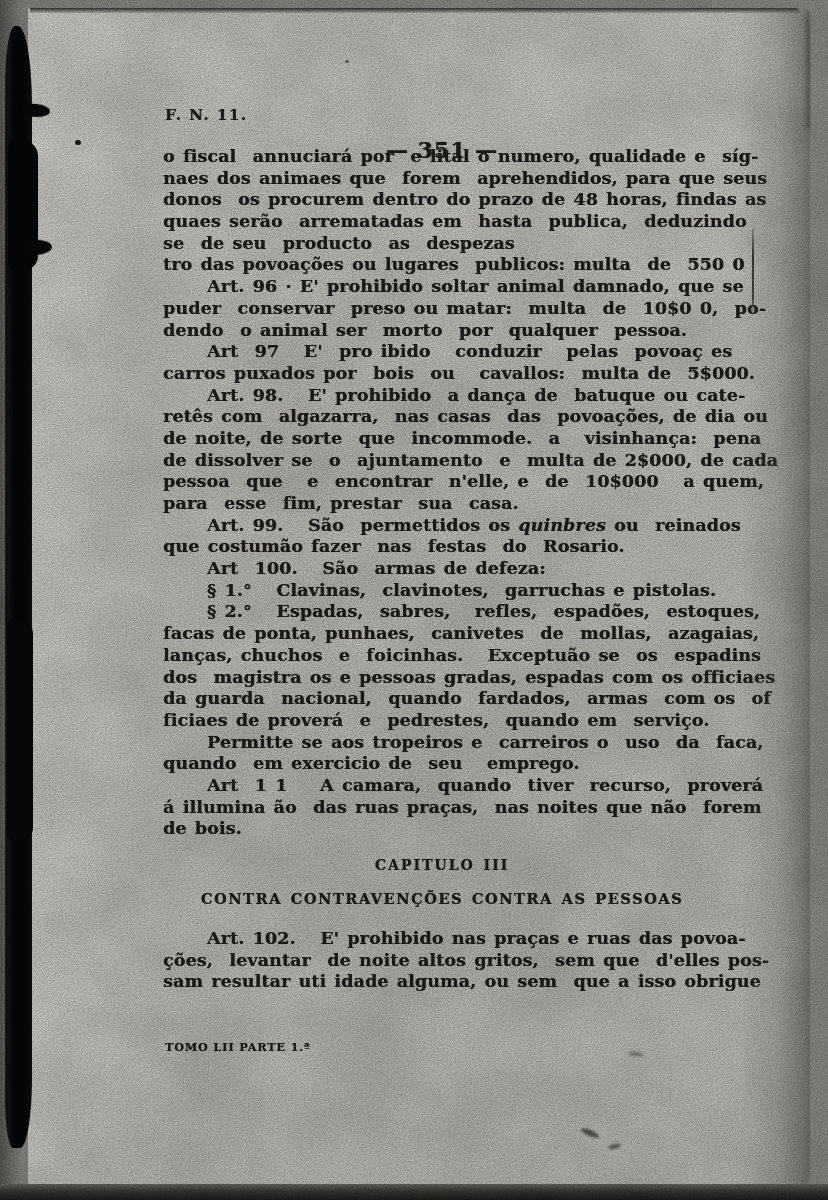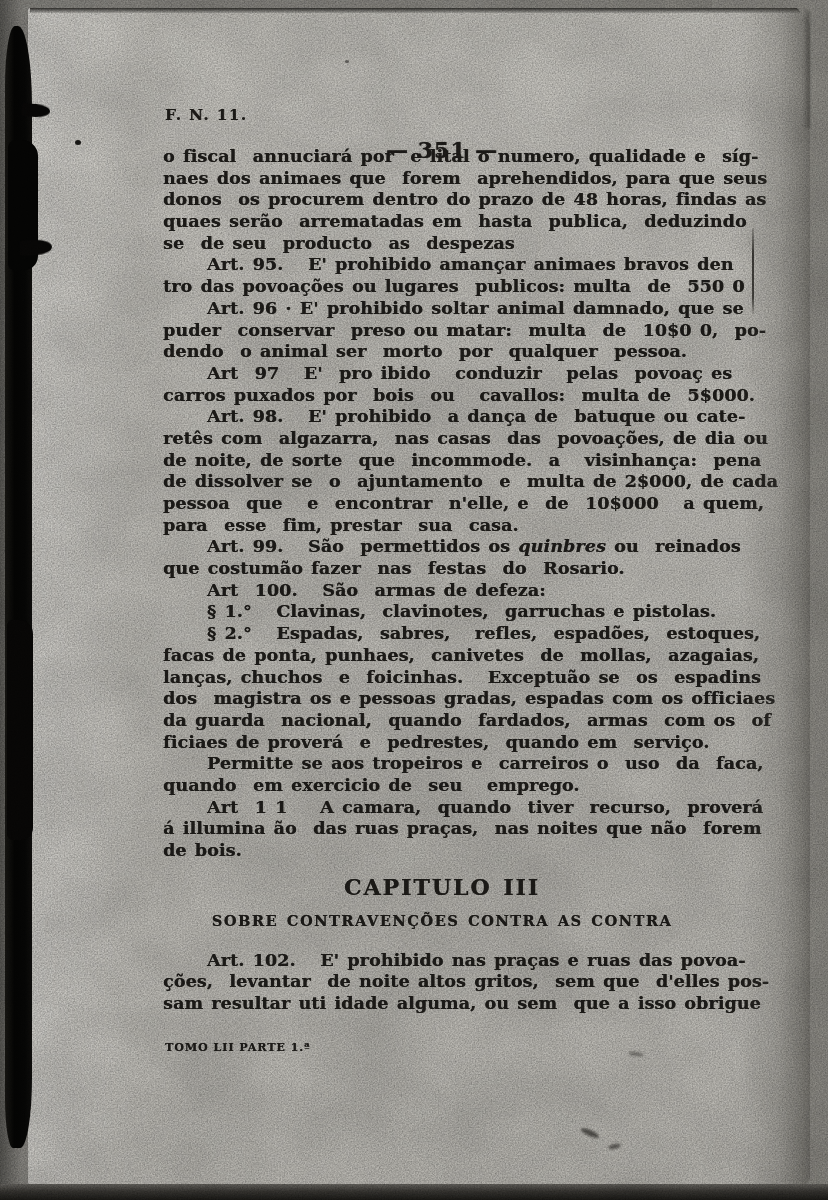--- a/index.html
+++ b/index.html
@@ -60,21 +60,21 @@
     text-shadow:0.4px 0.4px 0.6px rgba(30,28,24,0.8);}
   .pagenum{position:absolute;left:0;right:0;top:4px;text-align:center;font-size:22px;font-weight:700;
     letter-spacing:1px;text-shadow:0.4px 0.4px 0.7px rgba(30,28,24,0.8);margin-top:35px;}
   .textbody{position:absolute;left:135px;top:138px;width:558px;
     font-size:17.5px;font-weight:700;word-spacing:2px;letter-spacing:0.1px;
     text-shadow:0.35px 0.35px 0.6px rgba(32,30,26,0.85);
     filter:blur(0.2px);}
   .tline{height:21.7px;line-height:21.7px;white-space:pre;}
   .ind{padding-left:44px;}
   .t1{height:30px;line-height:30px;margin-top:10px;text-align:center;
-    font-size:22px;letter-spacing:2px;white-space:normal;}
+    font-size:14px;letter-spacing:2px;white-space:normal;}
   .t2{height:22px;line-height:22px;margin-top:8px;text-align:center;
     font-size:14.5px;letter-spacing:1.6px;white-space:normal;}
   .g{margin-top:18px;}
   .pg-footer{position:absolute;left:137px;top:1033px;font-size:11px;font-weight:700;
     letter-spacing:1px;text-shadow:0.4px 0.4px 0.6px rgba(30,28,24,0.8);}
   .grain{position:absolute;left:0;top:0;pointer-events:none;}
 </style>
 </head>
 <body>
 
@@ -89,21 +89,20 @@
       <span class="folio">F. N. 11.</span>
       <span class="pagenum">— 351 —</span>
     </div>
 
     <div class="textbody ink">
         <div class="tline">o fiscal  annuciará por  e lital o numero, qualidade e  síg-</div>
         <div class="tline">naes dos animaes que  forem  aprehendidos, para que seus</div>
         <div class="tline">donos  os procurem dentro do prazo de 48 horas, findas as</div>
         <div class="tline">quaes serão  arrematadas em  hasta  publica,  deduzindo</div>
         <div class="tline">se  de seu  producto  as  despezas</div>
-        <div class="tline ind">Art. 95.   E' prohibido amançar animaes bravos den</div>
         <div class="tline">tro das povoações ou lugares  publicos: multa  de  550 0</div>
         <div class="tline ind">Art. 96 · E' prohibido soltar animal damnado, que se</div>
         <div class="tline">puder  conservar  preso ou matar:  multa  de  10$0 0,  po-</div>
         <div class="tline">dendo  o animal ser  morto  por  qualquer  pessoa.</div>
         <div class="tline ind">Art  97   E'  pro ibido   conduzir   pelas  povoaç es</div>
         <div class="tline">carros puxados por  bois  ou   cavallos:  multa de  5$000.</div>
         <div class="tline ind">Art. 98.   E' prohibido  a dança de  batuque ou cate-</div>
         <div class="tline">retês com  algazarra,  nas casas  das  povoações, de dia ou</div>
         <div class="tline">de noite, de sorte  que  incommode.  a   visinhança:  pena</div>
         <div class="tline">de dissolver se  o  ajuntamento  e  multa de 2$000, de cada</div>
@@ -118,21 +117,21 @@
         <div class="tline">lanças, chuchos  e  foicinhas.   Exceptuão se  os  espadins</div>
         <div class="tline">dos  magistra os e pessoas gradas, espadas com os officiaes</div>
         <div class="tline">da guarda  nacional,  quando  fardados,  armas  com os  of</div>
         <div class="tline">ficiaes de proverá  e  pedrestes,  quando em  serviço.</div>
         <div class="tline ind">Permitte se aos tropeiros e  carreiros o  uso  da  faca,</div>
         <div class="tline">quando  em exercicio de  seu   emprego.</div>
         <div class="tline ind">Art  1 1    A camara,  quando  tiver  recurso,  proverá</div>
         <div class="tline">á illumina ão  das ruas praças,  nas noites que não  forem</div>
         <div class="tline">de bois.</div>
         <div class="tline t1">CAPITULO III</div>
-        <div class="tline t2">SOBRE CONTRAVENÇÕES CONTRA AS CONTRA</div>
+        <div class="tline t2">CONTRA CONTRAVENÇÕES CONTRA AS PESSOAS</div>
         <div class="tline ind g">Art. 102.   E' prohibido nas praças e ruas das povoa-</div>
         <div class="tline">ções,  levantar  de noite altos gritos,  sem que  d'elles pos-</div>
         <div class="tline">sam resultar uti idade alguma, ou sem  que a isso obrigue</div>
       </div>
 
     <div class="pg-footer ink">TOMO LII PARTE 1.ª</div>
 
     <div class="right-shade"></div>
   </div>
 

